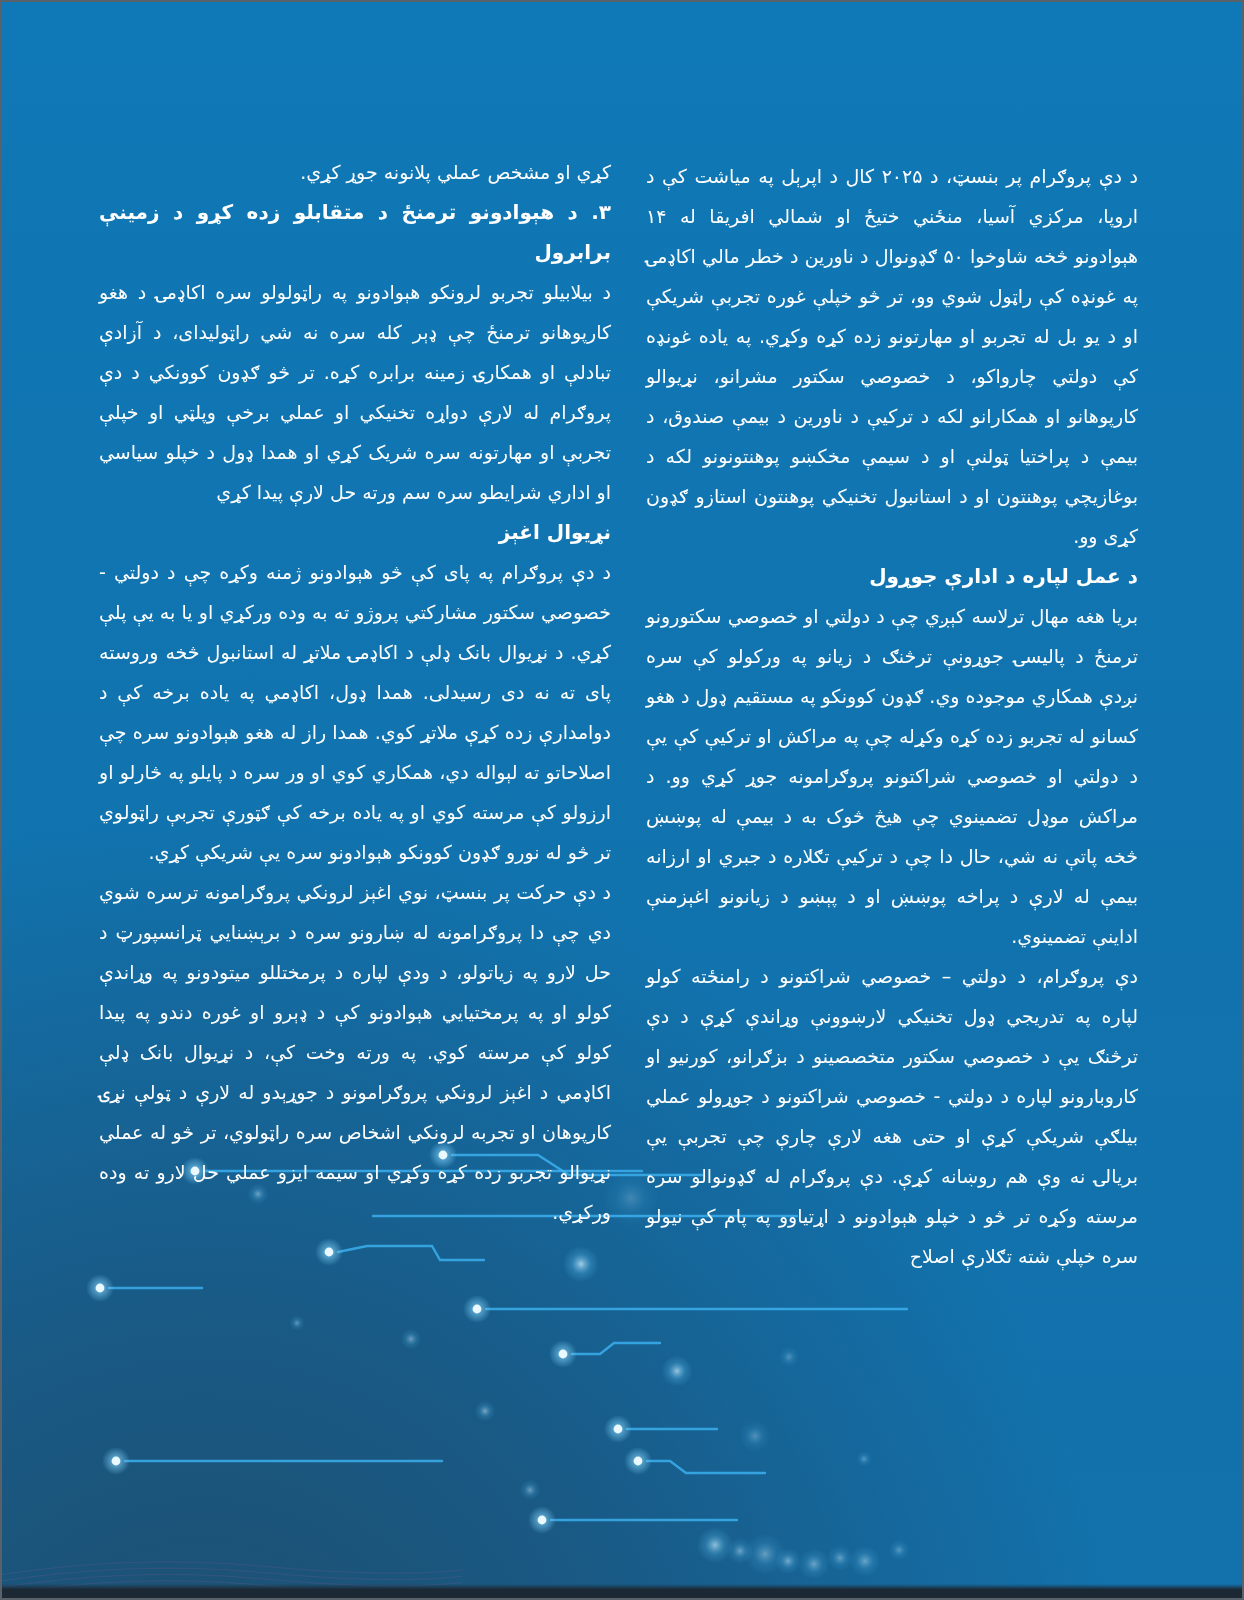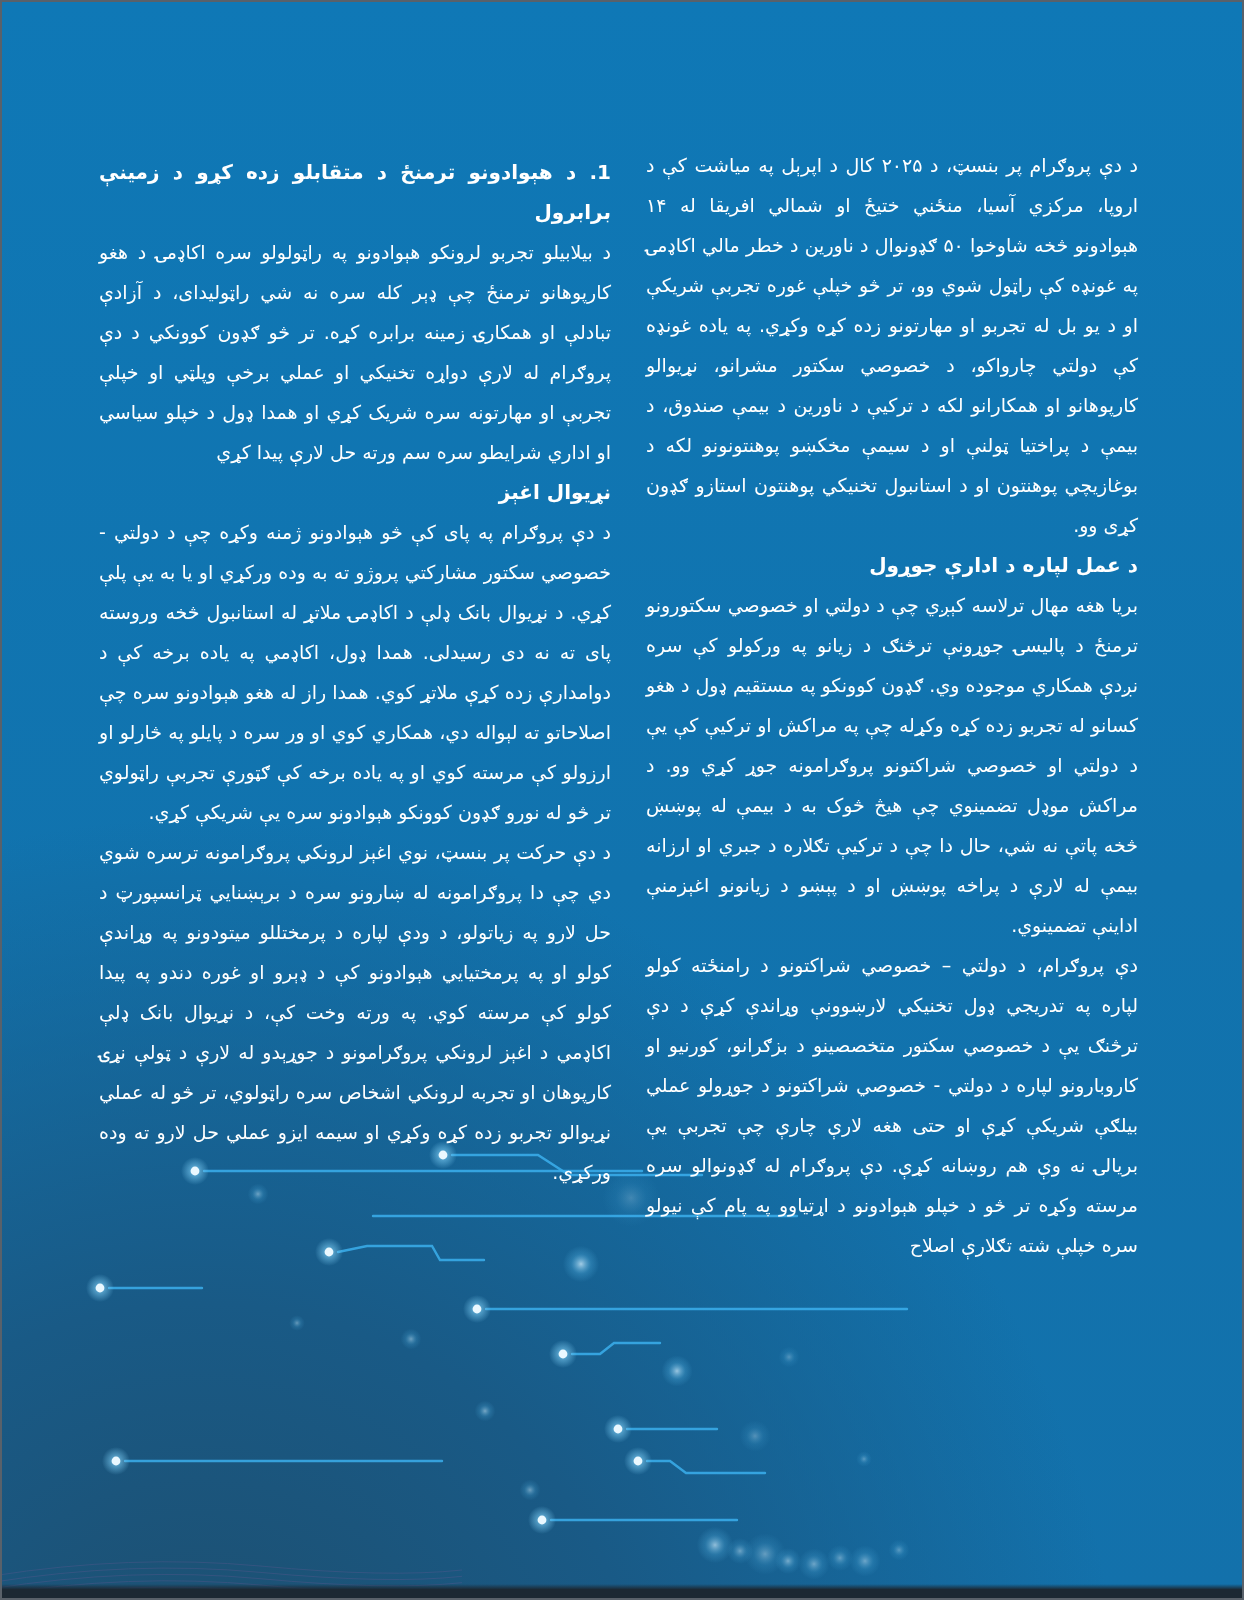--- a/index.html
+++ b/index.html
@@ -22,21 +22,21 @@
   .col{
     position:absolute;
     direction:rtl;
     text-align:justify;
     color:var(--text);
     font-size:19px;
     line-height:40px;
   }
   .col p{margin:0;padding:0;}
   .col h3{margin:0;padding:0;font-size:20px;font-weight:700;line-height:40px;color:var(--text);}
-  .col-right{top:143px;right:104px;width:492px;}
+  .col-right{top:154px;right:104px;width:492px;}
   .col-left{top:150px;left:97px;width:512px;}
   .bottom-band{
     position:absolute;left:0;right:0;bottom:0;height:14px;
     background:linear-gradient(to top, var(--band) 60%, rgba(28,40,51,0));
   }
 </style>
 </head>
 <body>
 
 <div class="page">
@@ -119,21 +119,22 @@
     </svg>
 
   <div class="col col-right" id="col-right">
       <p>د دې پروګرام پر بنسټ، د ۲۰۲۵ کال د اپرېل په میاشت کې د اروپا، مرکزي آسیا، منځني ختیځ او شمالي افریقا له ۱۴ هېوادونو څخه شاوخوا ۵۰ ګډونوال د ناورین د خطر مالي اکاډمۍ په غونډه کې راټول شوي وو، تر څو خپلې غوره تجربې شریکې او د یو بل له تجربو او مهارتونو زده کړه وکړي. په یاده غونډه کې دولتي چارواکو، د خصوصي سکتور مشرانو، نړیوالو کارپوهانو او همکارانو لکه د ترکیې د ناورین د بیمې صندوق، د بیمې د پراختیا ټولنې او د سیمې مخکښو پوهنتونونو لکه د بوغازیچي پوهنتون او د استانبول تخنیکي پوهنتون استازو ګډون کړی وو.</p>
       <h3>د عمل لپاره د ادارې جوړول</h3>
       <p>بریا هغه مهال ترلاسه کېږي چې د دولتي او خصوصي سکتورونو ترمنځ د پالیسۍ جوړونې ترڅنګ د زیانو په ورکولو کې سره نږدې همکاري موجوده وي. ګډون کوونکو په مستقیم ډول د هغو کسانو له تجربو زده کړه وکړله چې په مراکش او ترکیې کې یې د دولتي او خصوصي شراکتونو پروګرامونه جوړ کړي وو. د مراکش موډل تضمینوي چې هیڅ څوک به د بیمې له پوښښ څخه پاتې نه شي، حال دا چې د ترکیې تګلاره د جبري او ارزانه بیمې له لارې د پراخه پوښښ او د پېښو د زیانونو اغېزمنې اداینې تضمینوي.</p>
       <p>دې پروګرام، د دولتي – خصوصي شراکتونو د رامنځته کولو لپاره په تدریجي ډول تخنیکي لارښوونې وړاندې کړې د دې ترڅنګ یې د خصوصي سکتور متخصصینو د بزګرانو، کورنیو او کاروبارونو لپاره د دولتي - خصوصي شراکتونو د جوړولو عملي بیلګې شریکې کړې او حتی هغه لارې چارې چې تجربې یې بریالۍ نه وې هم روښانه کړې. دې پروګرام له ګډونوالو سره مرسته وکړه تر څو د خپلو هېوادونو د اړتیاوو په پام کې نیولو سره خپلې شته تګلارې اصلاح</p>
     </div>
 
   <div class="col col-left" id="col-left">
-      <h3>1. د هېوادونو ترمنځ د متقابلو زده کړو د زمینې برابرول</h3>
+      <p>کړي او مشخص عملي پلانونه جوړ کړي.</p>
+      <h3>۳. د هېوادونو ترمنځ د متقابلو زده کړو د زمینې برابرول</h3>
       <p>د بیلابیلو تجربو لرونکو هېوادونو په راټولولو سره اکاډمۍ د هغو کارپوهانو ترمنځ چې ډېر کله سره نه شي راټولیدای، د آزادې تبادلې او همکارۍ زمینه برابره کړه. تر څو ګډون کوونکي د دې پروګرام له لارې دواړه تخنیکي او عملي برخې وپلټي او خپلې تجربې او مهارتونه سره شریک کړي او همدا ډول د خپلو سیاسي او اداري شرایطو سره سم ورته حل لارې پیدا کړي</p>
       <h3>نړیوال اغېز</h3>
       <p>د دې پروګرام په پای کې څو هېوادونو ژمنه وکړه چې د دولتي - خصوصي سکتور مشارکتي پروژو ته به وده ورکړي او یا به یې پلې کړي. د نړیوال بانک ډلې د اکاډمۍ ملاتړ له استانبول څخه وروسته پای ته نه دی رسیدلی. همدا ډول، اکاډمي په یاده برخه کې د دوامدارې زده کړې ملاتړ کوي. همدا راز له هغو هېوادونو سره چې اصلاحاتو ته لېواله دي، همکاري کوي او ور سره د پایلو په څارلو او ارزولو کې مرسته کوي او په یاده برخه کې ګټورې تجربې راټولوي تر څو له نورو ګډون کوونکو هېوادونو سره یې شریکې کړي.</p>
       <p>د دې حرکت پر بنسټ، نوي اغېز لرونکي پروګرامونه ترسره شوي دي چې دا پروګرامونه له ښارونو سره د برېښنایي ټرانسپورټ د حل لارو په زیاتولو، د ودې لپاره د پرمختللو میتودونو په وړاندې کولو او په پرمختیایي هېوادونو کې د ډېرو او غوره دندو په پیدا کولو کې مرسته کوي. په ورته وخت کې، د نړیوال بانک ډلې اکاډمي د اغېز لرونکي پروګرامونو د جوړېدو له لارې د ټولې نړۍ کارپوهان او تجربه لرونکي اشخاص سره راټولوي، تر څو له عملي نړیوالو تجربو زده کړه وکړي او سیمه ایزو عملي حل لارو ته وده ورکړي.</p>
     </div>
 
   <div class="bottom-band"></div>
 </div>
 
 </body></html>

